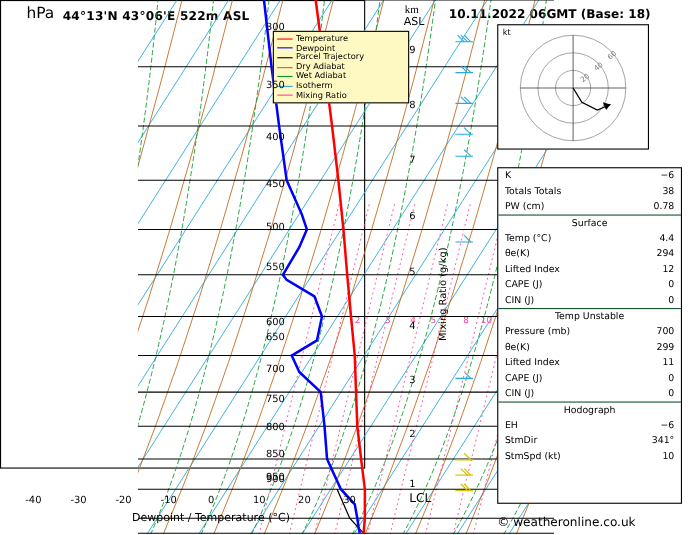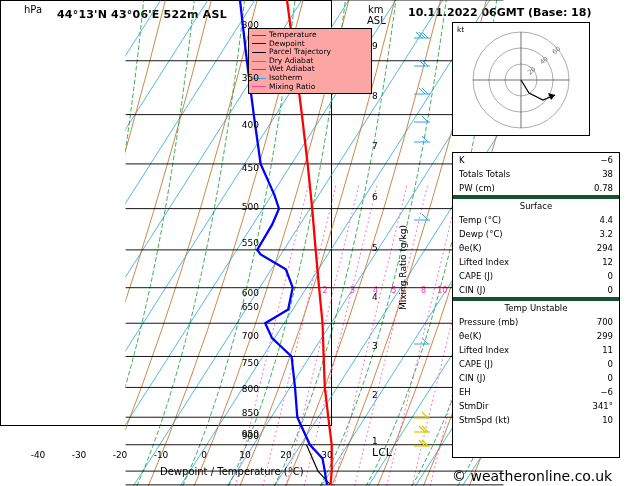--- a/index.html
+++ b/index.html
@@ -7,54 +7,54 @@
     width:629px;height:486px;
     background:#ffffff;
     font-family:"DejaVu Sans", sans-serif;
     font-size:9px;
     color:#000;
     position:relative;
     overflow:hidden;
   }
   .abs{position:absolute;}
   
-  #hpa-label{left:24px;top:4px;font-size:10px;}
+  #hpa-label{left:24px;top:4px;font-size:14px;}
   #station-title{left:57px;top:8px;font-size:11px;font-weight:bold;letter-spacing:0.2px;}
-  #km-label{left:368px;top:4px;font-size:10px;}
+  #km-label{left:368px;top:4px;font-size:10px;font-family:Liberation Serif, serif;}
   #asl-label{left:367px;top:15px;font-size:10px;}
   #date-title{left:408px;top:6px;font-size:11px;font-weight:bold;}
 
   
   #plot-frame{
     left:38px;top:24px;width:330px;height:424px;
     border:1px solid #000;
     background:#fff;
     overflow:hidden;
   }
   #plot-inner{position:absolute;left:0;top:0;width:100%;height:100%;}
 
   .ytick{position:absolute;right:370px;font-size:9px;text-align:right;width:28px;}
-  .xtick{position:absolute;top:450px;font-size:9px;text-align:center;width:30px;}
-  #xaxis-title{left:120px;top:466px;font-size:10px;margin-left:40px;}
+  .xtick{position:absolute;top:450px;font-size:9px;text-align:left;width:30px;}
+  #xaxis-title{left:120px;top:466px;font-size:10px;}
 
   
   .kmtick{position:absolute;left:372px;font-size:9px;}
   #mixing-title{
     position:absolute;left:387px;top:210px;
     font-size:9px;
     transform:rotate(-90deg);
     transform-origin:left top;
     white-space:nowrap;
   }
   #lcl-label{position:absolute;left:372px;top:446px;font-size:11px;}
 
   
   #legend{
     position:absolute;left:248px;top:28px;width:116px;
-    border:1px solid #000;background:#fca5a5;
+    border:1px solid #000;background:#fef9c3;
     padding:2px 3px;font-size:7.5px;line-height:8.6px;
   }
   .legend-row{display:flex;align-items:center;height:8.6px;}
   .legend-swatch{width:14px;height:0;border-top-width:1.4px;border-top-style:solid;margin-right:3px;flex:0 0 14px;}
   .legend-label{white-space:nowrap;}
 
   
   #hodo-box{
     position:absolute;left:452px;top:22px;width:136px;height:112px;
     border:1px solid #000;background:#fff;
@@ -63,22 +63,22 @@
 
   
   #param-box{
     position:absolute;left:452px;top:152px;width:166px;height:304px;
     border:1px solid #000;background:#fff;
     font-size:8.5px;
   }
   .prow{display:flex;justify-content:space-between;padding:0 6px;height:14px;line-height:14px;}
   .prow .k{white-space:nowrap;}
   .prow .v{white-space:nowrap;text-align:right;}
-  .section{text-align:center;height:14px;line-height:14px;font-size:8.5px;border-top:4px solid #14532d;}
-  #copyright{position:absolute;left:452px;top:468px;font-size:14px;}
+  .section{text-align:center;height:14px;line-height:14px;font-size:8.5px;border-top:1px solid #14532d;}
+  #copyright{position:absolute;left:452px;top:468px;font-size:11px;}
 </style>
 </head>
 <body>
 
 <div class="abs" id="hpa-label">hPa</div>
 <div class="abs" id="station-title">44°13'N 43°06'E 522m ASL</div>
 <div class="abs" id="km-label">km</div>
 <div class="abs" id="asl-label">ASL</div>
 <div class="abs" id="date-title">10.11.2022  06GMT (Base: 18)</div>
 
@@ -347,24 +347,20 @@
     <span class="k">PW (cm)</span>
     <span class="v">0.78</span>
   </div>
 
   <div class="section">Surface</div>
   <div class="prow">
     <span class="k">Temp (°C)</span>
     <span class="v">4.4</span>
   </div>
   <div class="prow">
-    <span class="k">Dewp (°C)</span>
-    <span class="v">3.2</span>
-  </div>
-  <div class="prow">
     <span class="k">θe(K)</span>
     <span class="v">294</span>
   </div>
   <div class="prow">
     <span class="k">Lifted Index</span>
     <span class="v">12</span>
   </div>
   <div class="prow">
     <span class="k">CAPE (J)</span>
     <span class="v">0</span>
@@ -389,20 +385,21 @@
   </div>
   <div class="prow">
     <span class="k">CAPE (J)</span>
     <span class="v">0</span>
   </div>
   <div class="prow">
     <span class="k">CIN (J)</span>
     <span class="v">0</span>
   </div>
 
+  <div class="section">Hodograph</div>
   <div class="prow">
     <span class="k">EH</span>
     <span class="v">−6</span>
   </div>
   <div class="prow">
     <span class="k">StmDir</span>
     <span class="v">341°</span>
   </div>
   <div class="prow">
     <span class="k">StmSpd (kt)</span>

